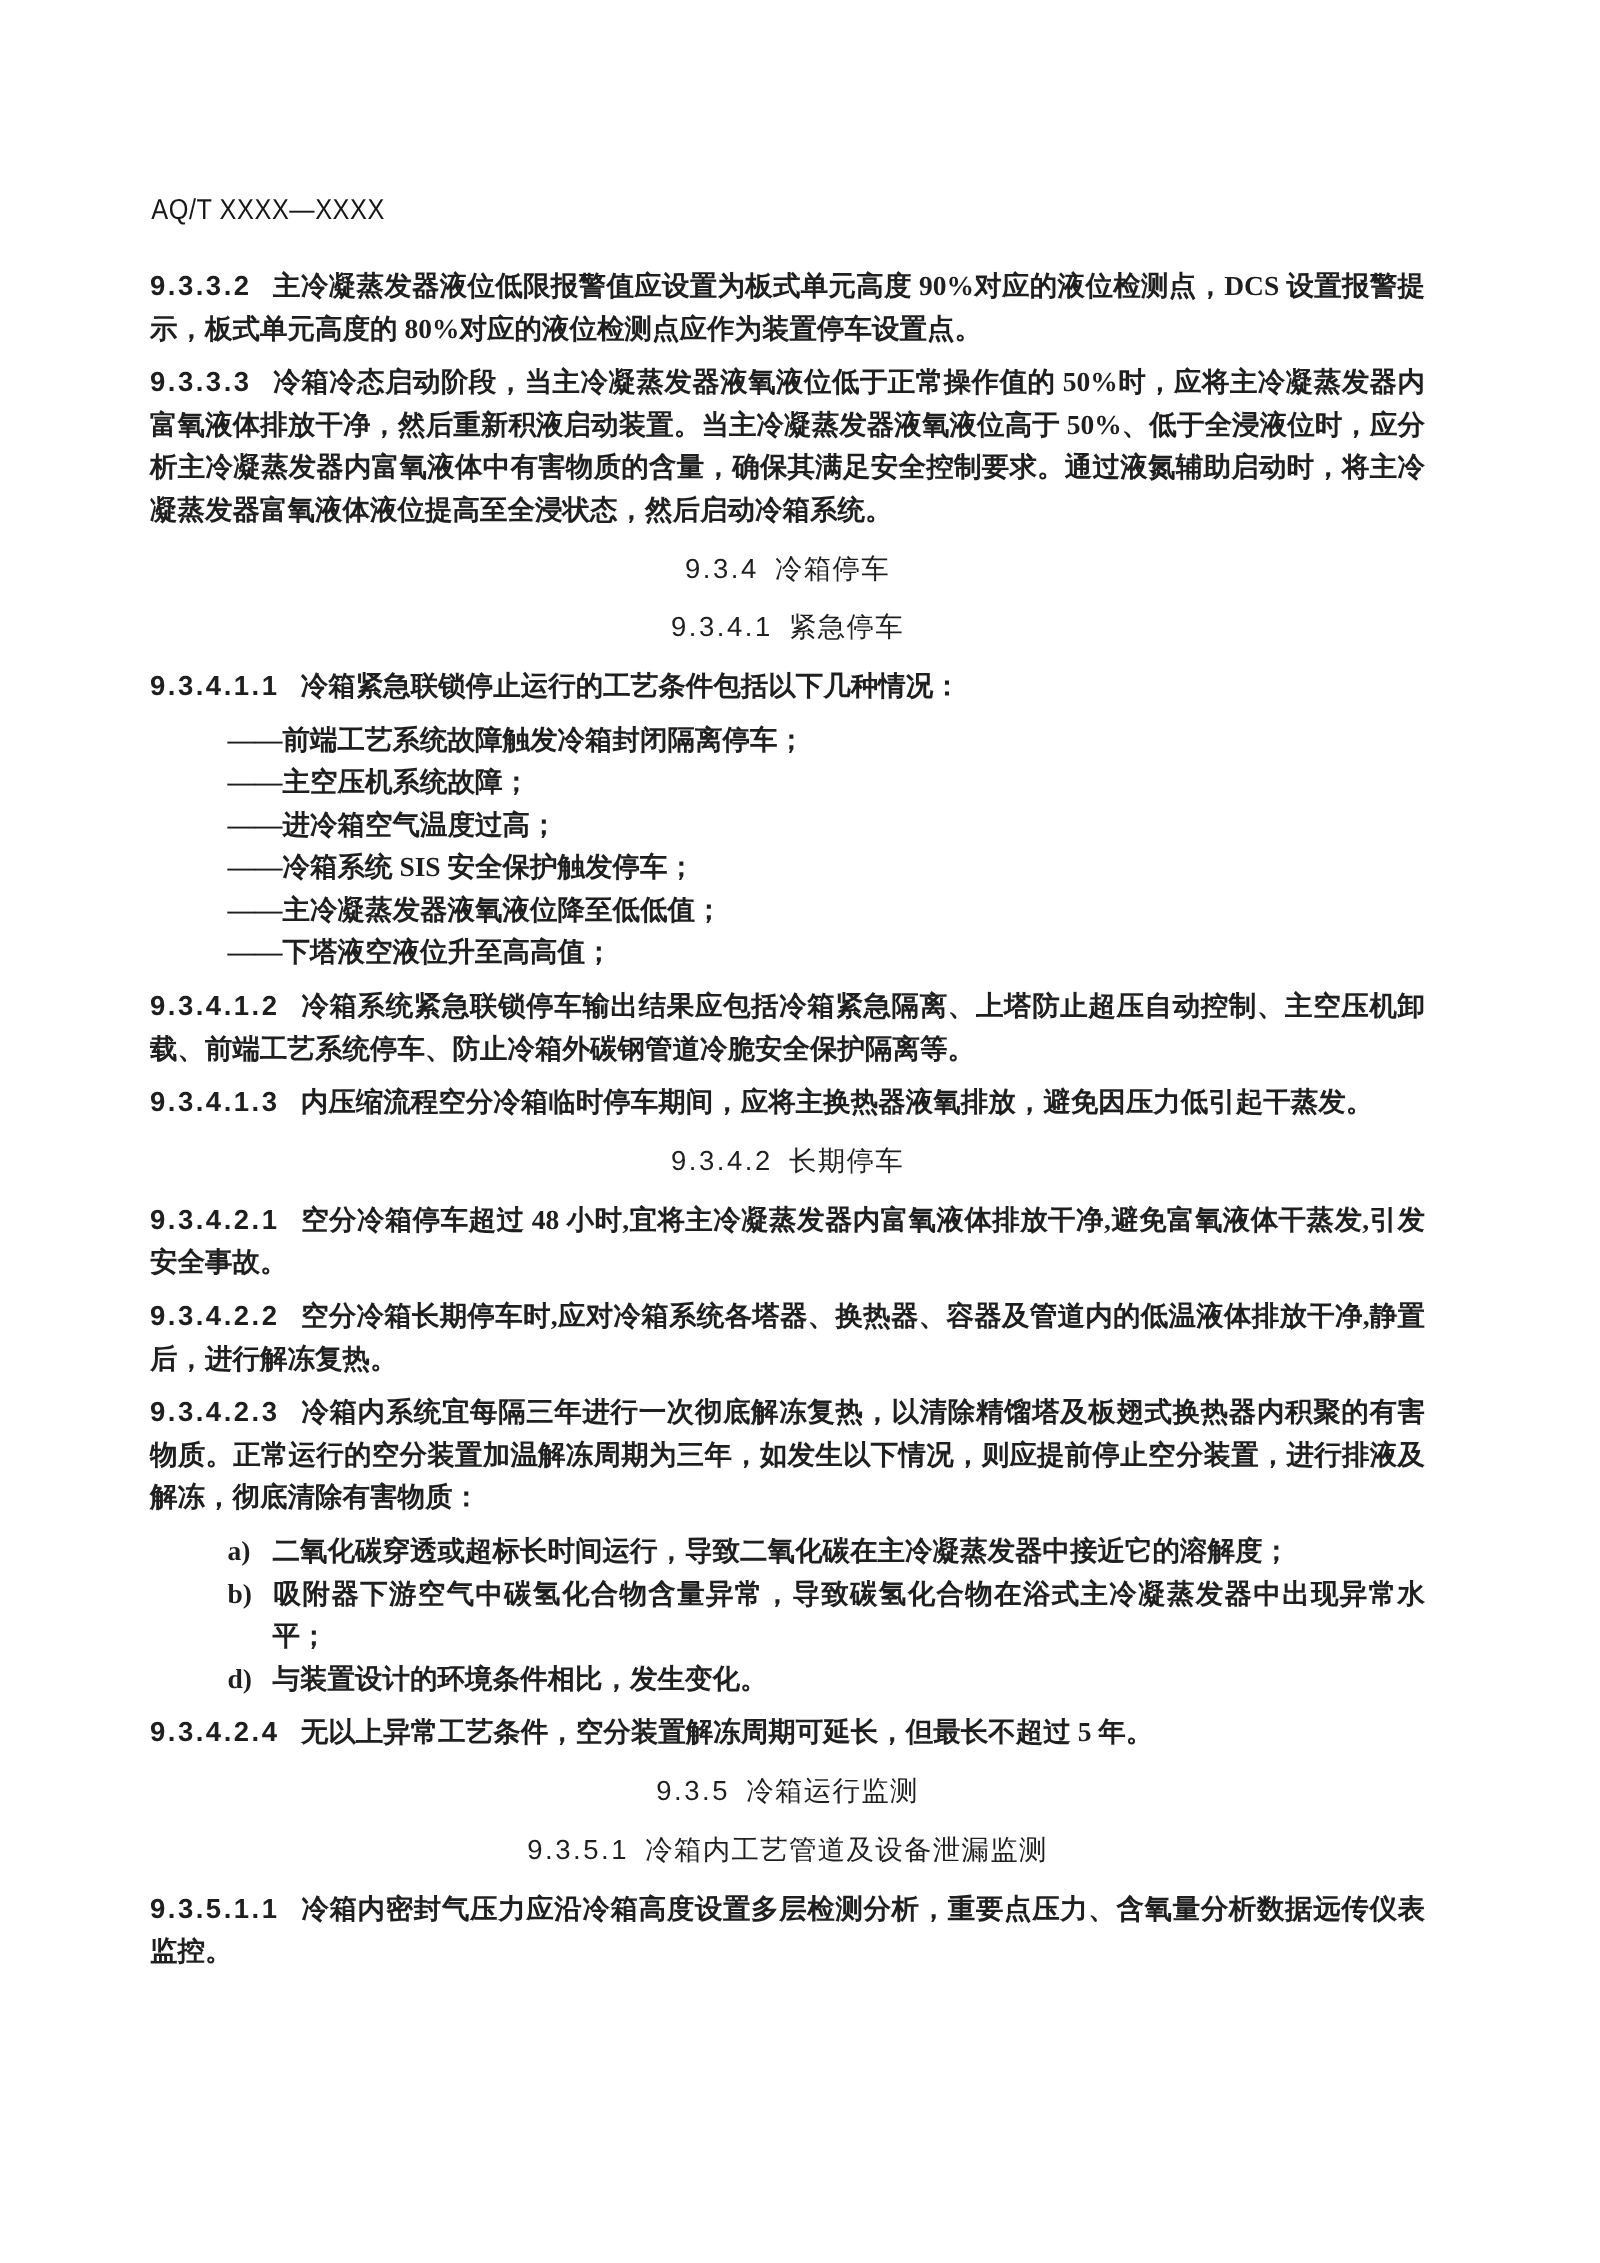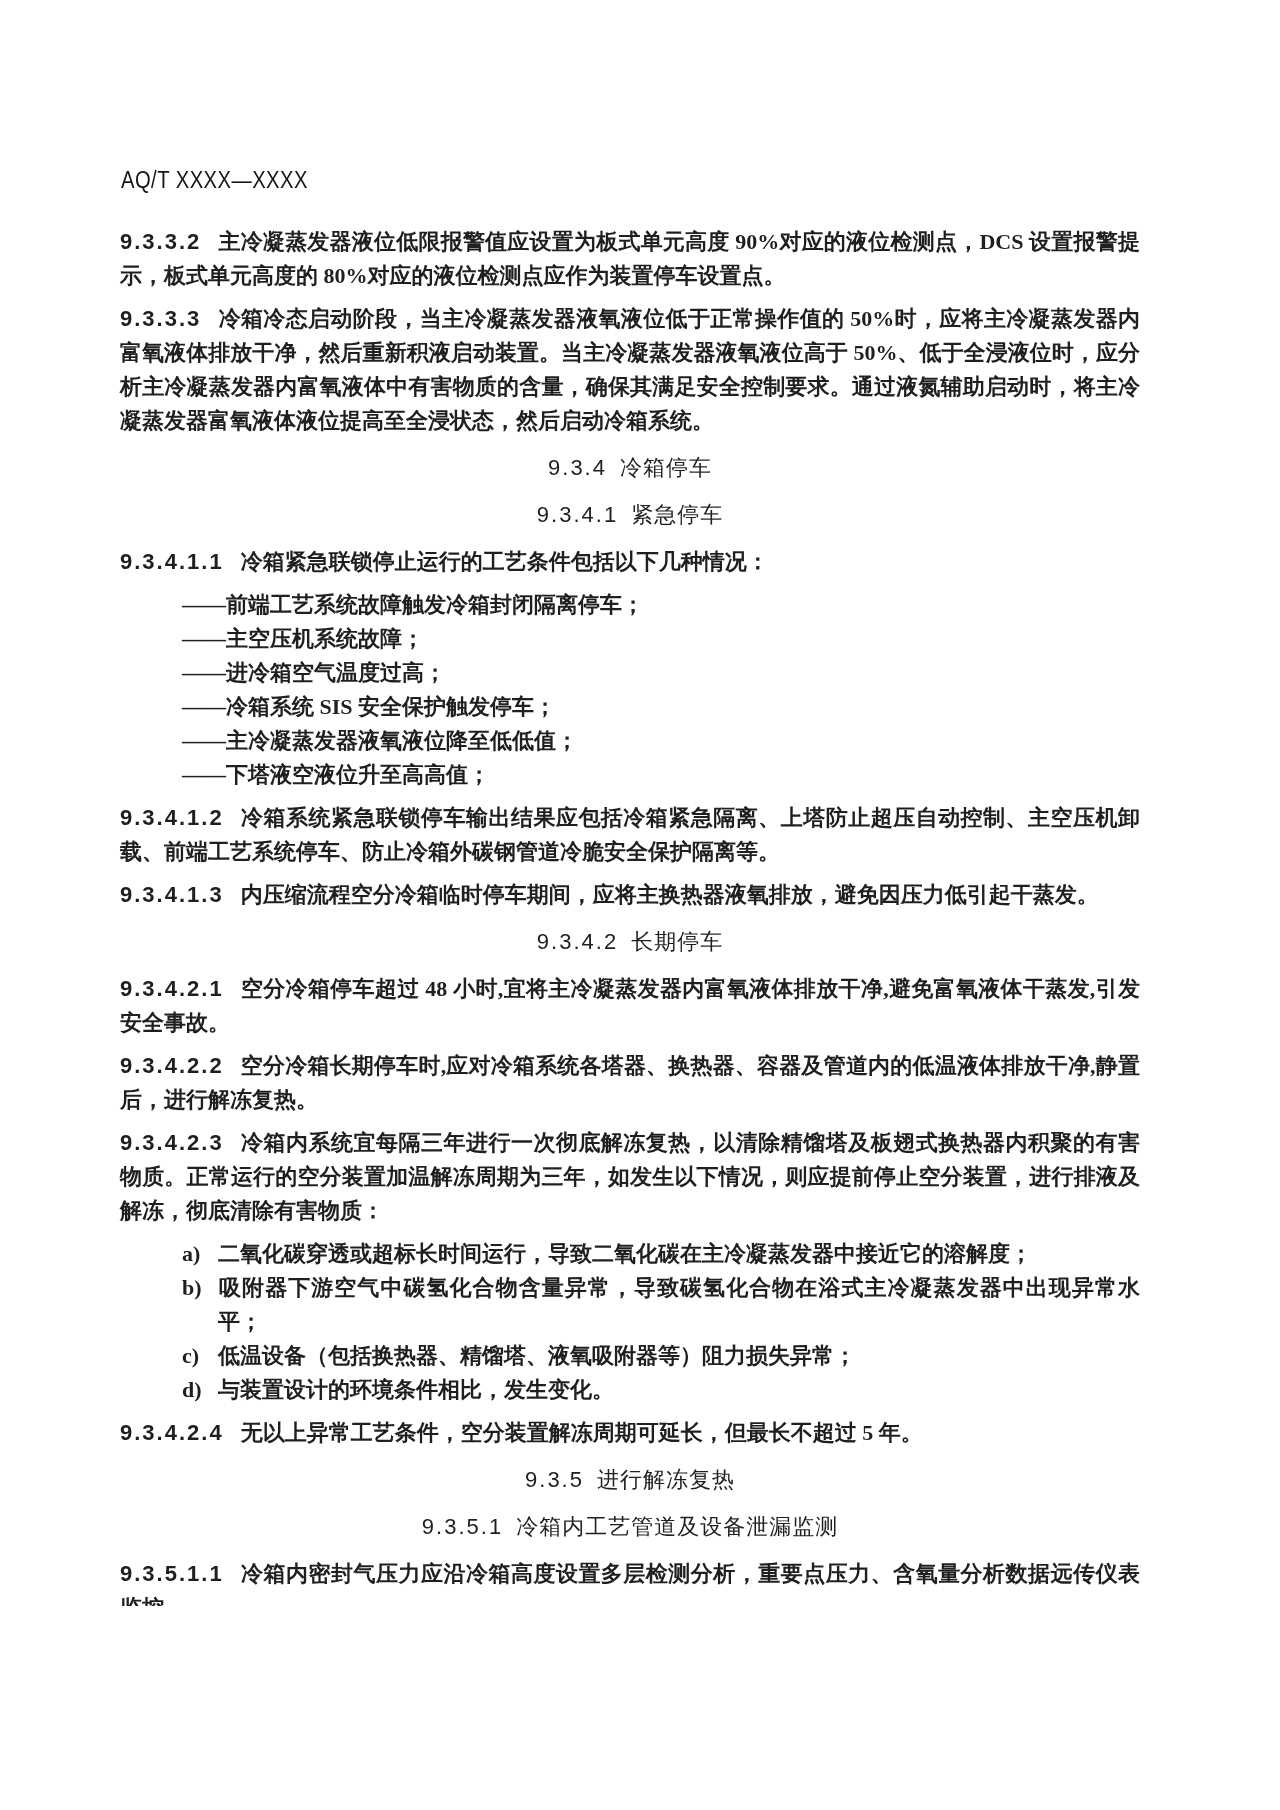--- a/index.html
+++ b/index.html
@@ -3,21 +3,20 @@
 <meta charset="utf-8">
 <style>
   html,body { margin:0; padding:0; background:#ffffff; }
   .page {
     position:relative;
     width:1280px; height:1593px;
     background:#ffffff;
     overflow:hidden;
     font-family:"Liberation Serif","DejaVu Serif",serif;
     color:#1f1f1f;
-    margin-top:13px;
   }
   .doc-header {
     position:absolute; left:121px; top:154px;
     font-family:"Liberation Sans","DejaVu Sans",sans-serif;
     font-size:23px; font-weight:500; letter-spacing:0.5px;
     color:#171717;
     transform:scaleX(0.88); transform-origin:left center;
     white-space:nowrap;
   }
   .content {
@@ -90,24 +89,23 @@
       <p class="dash-item">——主冷凝蒸发器液氧液位降至低低值；</p>
       <p class="dash-item">——下塔液空液位升至高高值；</p>
       <p class="clause"><span class="num">9.3.4.1.2</span><span>冷箱系统紧急联锁停车输出结果应包括冷箱紧急隔离、上塔防止超压自动控制、主空压机卸载、前端工艺系统停车、防止冷箱外碳钢管道冷脆安全保护隔离等。</span></p>
       <p class="clause"><span class="num">9.3.4.1.3</span><span>内压缩流程空分冷箱临时停车期间，应将主换热器液氧排放，避免因压力低引起干蒸发。</span></p>
       <p class="heading"><span class="num">9.3.4.2</span><span>长期停车</span></p>
       <p class="clause"><span class="num">9.3.4.2.1</span><span>空分冷箱停车超过 48 小时,宜将主冷凝蒸发器内富氧液体排放干净,避免富氧液体干蒸发,引发安全事故。</span></p>
       <p class="clause"><span class="num">9.3.4.2.2</span><span>空分冷箱长期停车时,应对冷箱系统各塔器、换热器、容器及管道内的低温液体排放干净,静置后，进行解冻复热。</span></p>
       <p class="clause"><span class="num">9.3.4.2.3</span><span>冷箱内系统宜每隔三年进行一次彻底解冻复热，以清除精馏塔及板翅式换热器内积聚的有害物质。正常运行的空分装置加温解冻周期为三年，如发生以下情况，则应提前停止空分装置，进行排液及解冻，彻底清除有害物质：</span></p>
       <p class="alpha-item"><span class="marker">a)</span><span>二氧化碳穿透或超标长时间运行，导致二氧化碳在主冷凝蒸发器中接近它的溶解度；</span></p>
       <p class="alpha-item"><span class="marker">b)</span><span>吸附器下游空气中碳氢化合物含量异常，导致碳氢化合物在浴式主冷凝蒸发器中出现异常水平；</span></p>
-      <p class="alpha-item"><span class="marker">c)</span><span>低温设备（包括换热器、精馏塔、液氧吸附器等）阻力损失异常；</span></p>
       <p class="alpha-item"><span class="marker">d)</span><span>与装置设计的环境条件相比，发生变化。</span></p>
       <p class="clause"><span class="num">9.3.4.2.4</span><span>无以上异常工艺条件，空分装置解冻周期可延长，但最长不超过 5 年。</span></p>
-      <p class="heading"><span class="num">9.3.5</span><span>进行解冻复热</span></p>
+      <p class="heading"><span class="num">9.3.5</span><span>冷箱运行监测</span></p>
       <p class="heading"><span class="num">9.3.5.1</span><span>冷箱内工艺管道及设备泄漏监测</span></p>
       <p class="clause"><span class="num">9.3.5.1.1</span><span>冷箱内密封气压力应沿冷箱高度设置多层检测分析，重要点压力、含氧量分析数据远传仪表监控。</span></p>
     </main>
 
   <div class="page-number">16</div>
 
   <div class="watermark">
     <span>
       <svg width="58" height="48" viewBox="0 0 58 48" fill="none">
         <g stroke="#c9c9c9" stroke-width="2" fill="none" stroke-linecap="round" stroke-linejoin="round">

